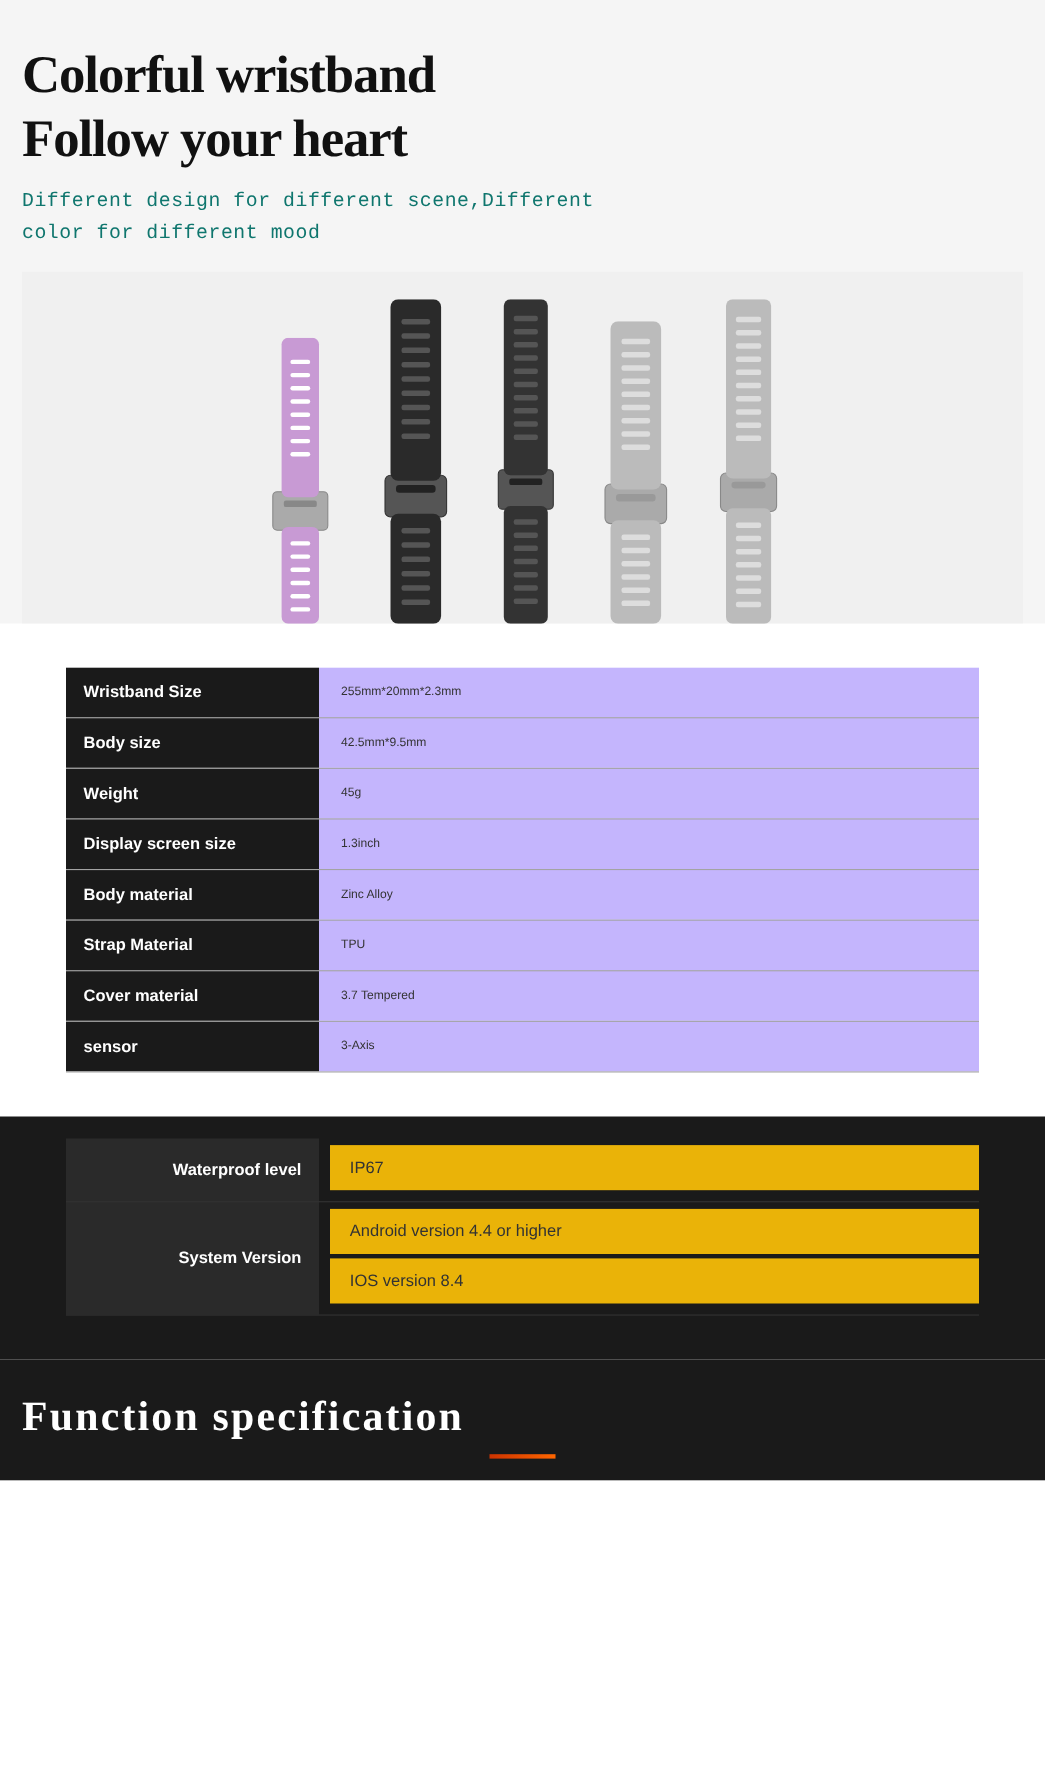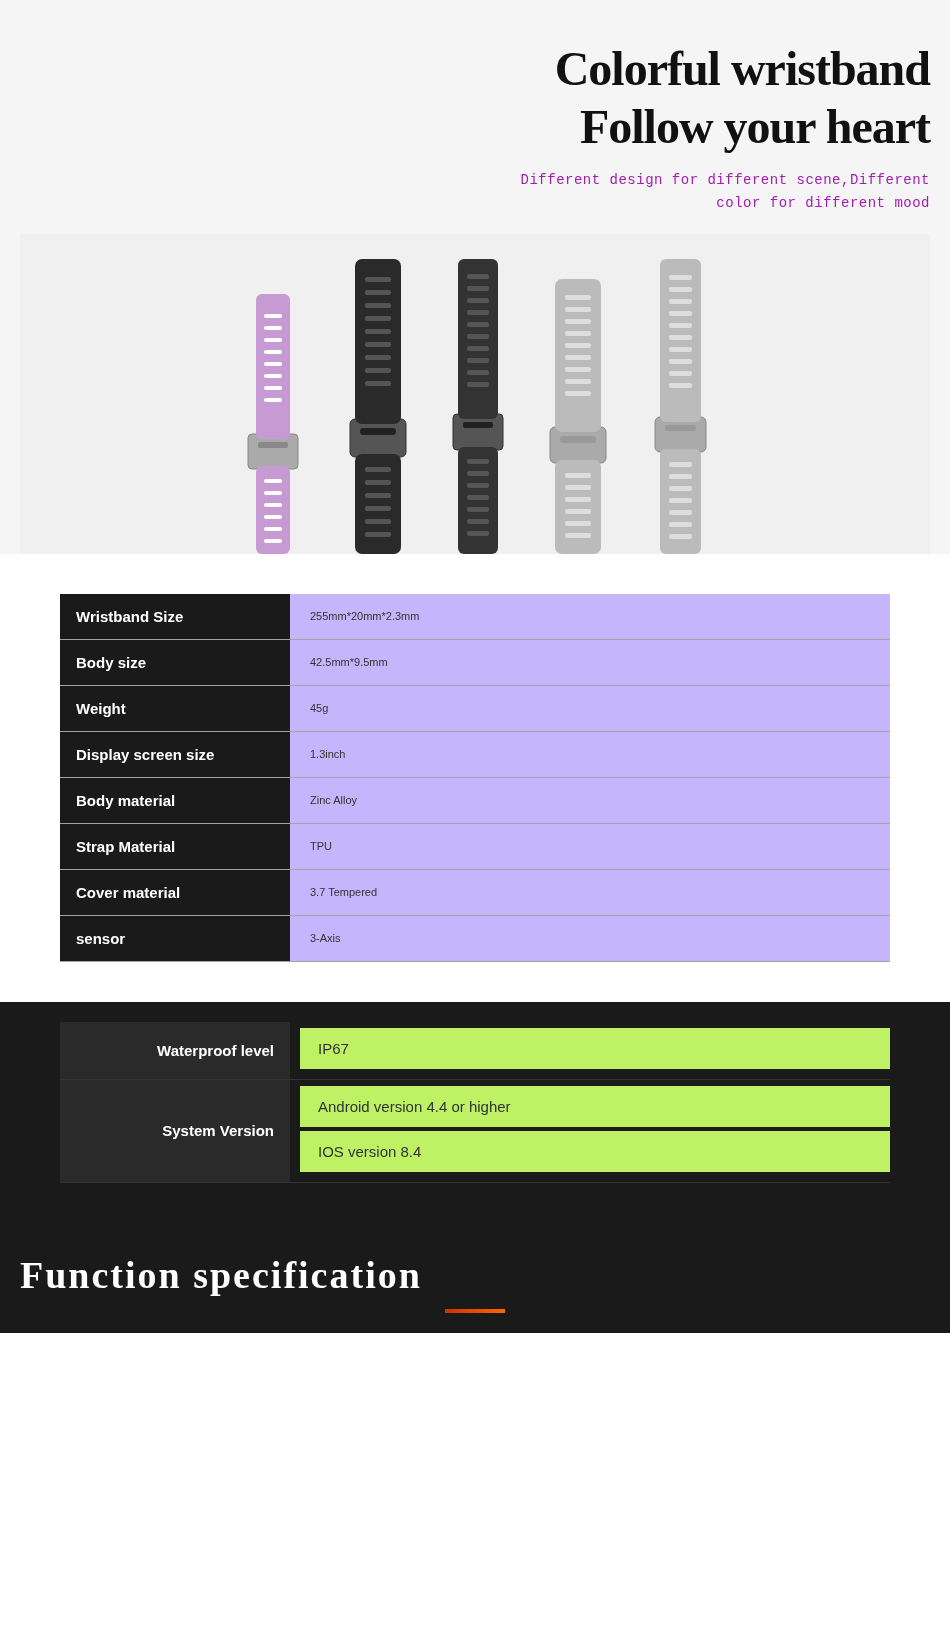--- a/index.html
+++ b/index.html
@@ -6,34 +6,34 @@
     body {
       width: 950px;
       font-family: Arial, sans-serif;
       background: #fff;
       overflow-x: hidden;
     }
 
     
     .hero {
       background: #f5f5f5;
-      text-align: right;
+      text-align: left;
       padding: 40px 20px 0 20px;
     }
     .hero-title {
       font-size: 48px;
       font-weight: 900;
       color: #111;
       line-height: 1.2;
       font-family: Georgia, serif;
       letter-spacing: -1px;
     }
     .hero-subtitle {
-      font-size: 14px;
-      color: #a21caf;
+      font-size: 18px;
+      color: #0f766e;
       margin-top: 14px;
       letter-spacing: 0.5px;
       font-family: 'Courier New', monospace;
       line-height: 1.6;
     }
 
     
     .bands-area {
       background: #f0f0f0;
       display: flex;
@@ -114,21 +114,21 @@
       white-space: nowrap;
       text-align: right;
     }
 
     .dark-spec-value-cell {
       padding: 6px 0 6px 10px;
       background: transparent;
     }
 
     .value-box {
-      background: #bef264;
+      background: #eab308;
       color: #333;
       font-size: 15px;
       padding: 12px 18px;
       margin-bottom: 4px;
       display: block;
     }
 
     
     .func-section {
       background: #1a1a1a;

